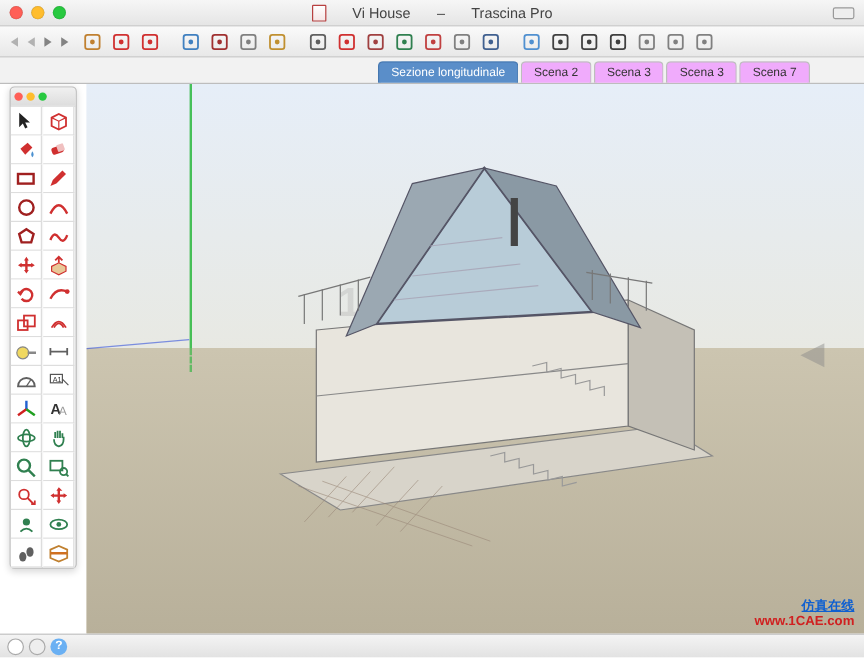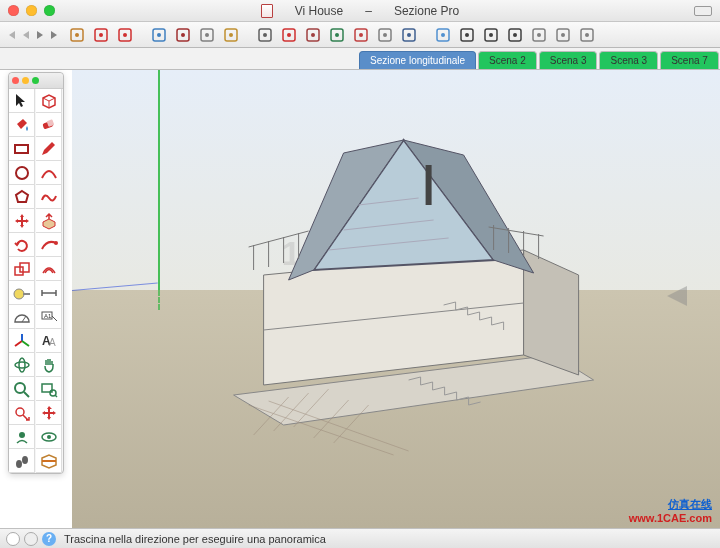--- a/index.html
+++ b/index.html
@@ -18,21 +18,21 @@
 .top-toolbar { height: 26px; background: linear-gradient(#fafafa,#e8e8e8); border-bottom: 1px solid #b8b8b8; display: flex; align-items: center; padding: 0 6px; gap: 2px; }
 .tool-btn { width: 22px; height: 22px; display: flex; align-items: center; justify-content: center; border-radius: 3px; }
 .tool-sep { width: 8px; }
 .top-arrow { display: flex; align-items: center; margin-right: 4px; gap: 2px; }
 .ar-dim { opacity: .4; }
 .ar-dim2 { opacity: .7; }
 svg { display: block; }
 
 
 .scene-bar { height: 22px; background: #f2f2f2; border-bottom: 1px solid #bdbdbd; display: flex; align-items: flex-end; padding-left: 315px; gap: 2px; }
-.scene-tab { font-size: 10px; padding: 3px 10px; background: #22c55e; border: 1px solid #bdbdbd; border-bottom: none; border-radius: 4px 4px 0 0; color: #333; cursor: pointer; }
+.scene-tab { font-size: 10px; padding: 3px 10px; background: #f0abfc; border: 1px solid #bdbdbd; border-bottom: none; border-radius: 4px 4px 0 0; color: #333; cursor: pointer; }
 .scene-tab.active { background: #5a8ec9; color: #fff; border-color: #4577b0; }
 
 
 .viewport { position: absolute; top: 70px; left: 72px; right: 0; bottom: 20px; background: linear-gradient(#e6eef8 0%, #e8e8e0 55%, #d4cdbc 100%); overflow: hidden; }
 .ground { position: absolute; left: 0; right: 0; top: 48%; bottom: 0; background: linear-gradient(#ccc5b0, #b8b09a); }
 .axis-g { position: absolute; width: 2px; background: rgba(30,180,50,.8); }
 .axis-b { position: absolute; height: 1px; background: rgba(50,80,220,.6); }
 .canvas-nav { position: absolute; right: 18px; top: 45%; opacity: .45; }
 
 
@@ -63,21 +63,21 @@
 <div class="titlebar">
   <div class="traffic">
     <div class="tlight tred"></div>
     <div class="tlight tyel"></div>
     <div class="tlight tgrn"></div>
   </div>
   <div class="titlecenter">
     <span class="doc-ico"></span>
     <span>Vi House</span>
     <span>–</span>
-    <span>Sezione Pro</span>
+    <span>Trascina Pro</span>
   </div>
   <div class="toggle-toolbar"></div>
 </div>
 
 <div class="top-toolbar">
   <div class="top-arrow">
     <svg width="12" height="12" class="ar-dim">
         <path d="M9 2 L3 6 L9 10 Z" fill="#555"></path>
       </svg>
     <svg width="12" height="12" class="ar-dim">
@@ -217,21 +217,21 @@
       <div class="tool-btn">
         <svg width="16" height="16" viewBox="0 0 16 16">
           <rect x="2" y="2" width="12" height="12" rx="2" fill="none" stroke="#808080" stroke-width="1.5"></rect>
           <circle cx="8" cy="8" r="2" fill="#808080"></circle>
         </svg>
       </div>
     </div>
 </div>
 
 <div class="scene-bar">
-  <div id="scene-mount" style="display:flex;gap:2px;margin-left:44px;">
+  <div id="scene-mount" style="display:flex;gap:2px;">
       <div class="scene-tab active">Sezione longitudinale</div>
       <div class="scene-tab">Scena 2</div>
       <div class="scene-tab">Scena 3</div>
       <div class="scene-tab">Scena 3</div>
       <div class="scene-tab">Scena 7</div>
     </div>
 </div>
 
 <div class="viewport">
   <div class="ground"></div>
@@ -490,19 +490,18 @@
       </div>
     </div>
 </div>
 
 <div class="status-bar">
   <div class="status-ico">
     <div class="info-i"></div>
     <div class="info-i" style="background:#eee"></div>
     <div class="help-i">?</div>
   </div>
-  <span>Trascina nella direzione per eseguire una panoramica</span>
 </div>
 
 <div class="footer-mark">
   <div class="cn">仿真在线</div>
   <div class="url">www.1CAE.com</div>
 </div>
 
 </body></html>

